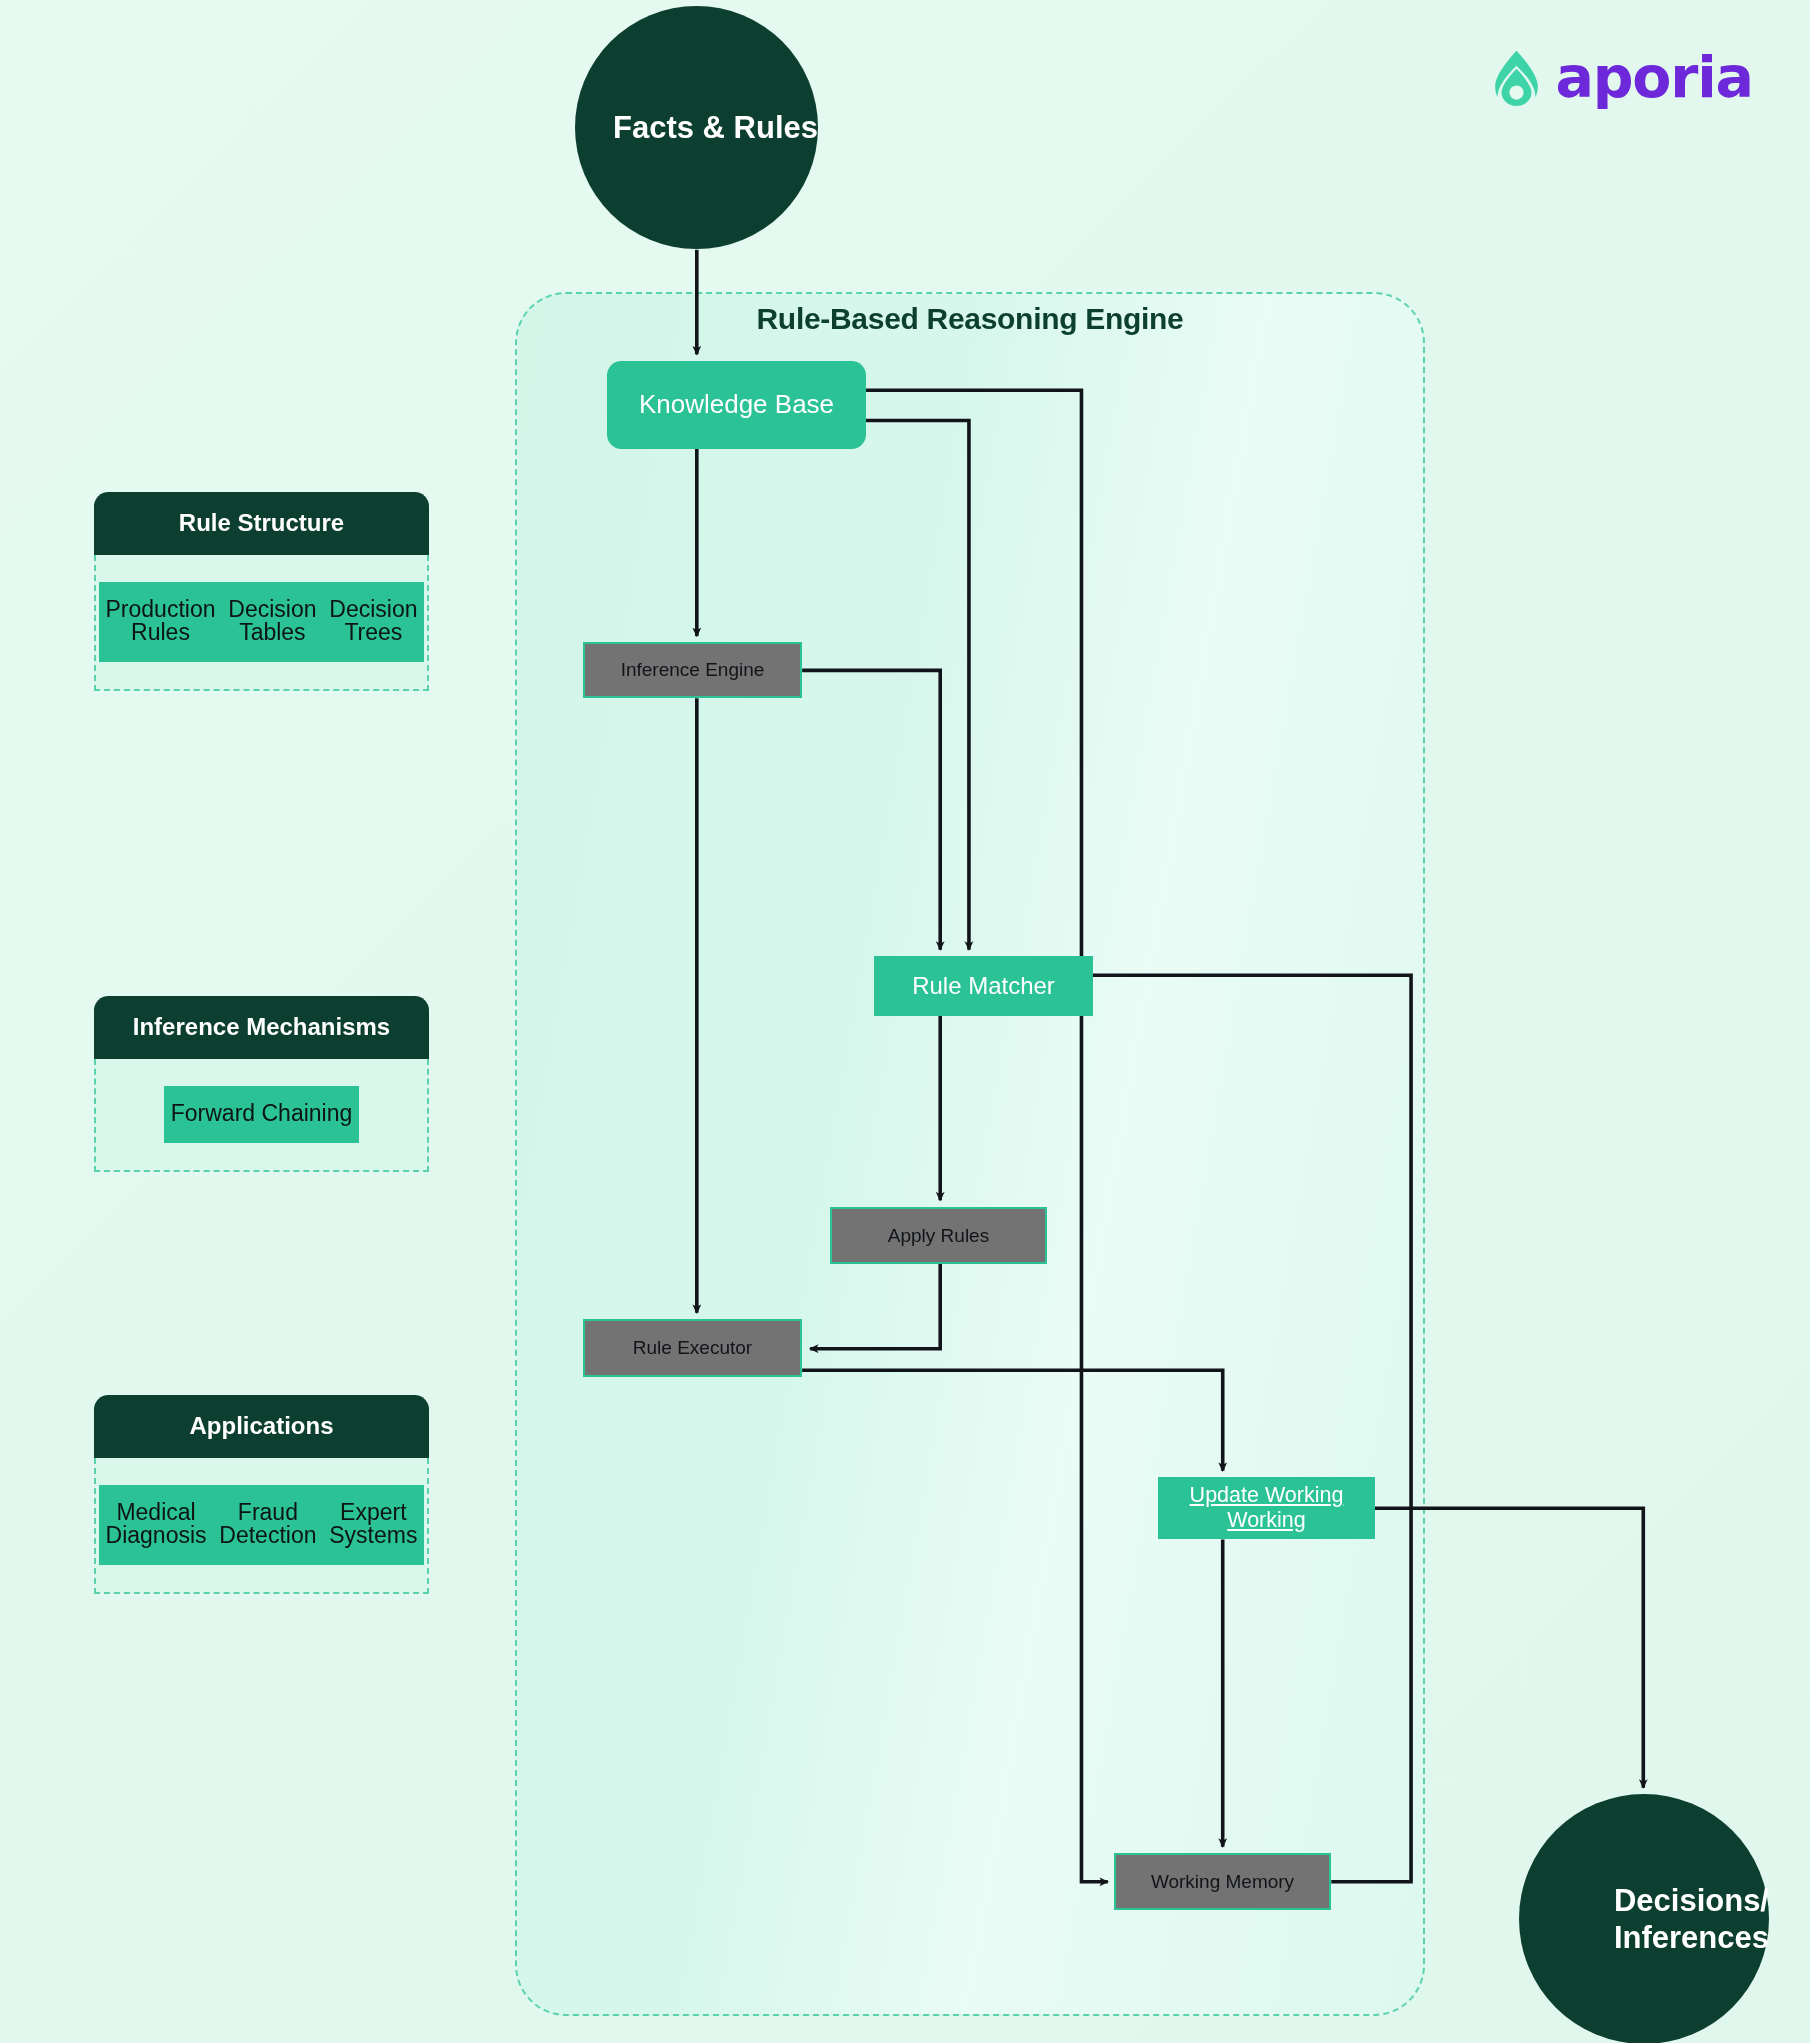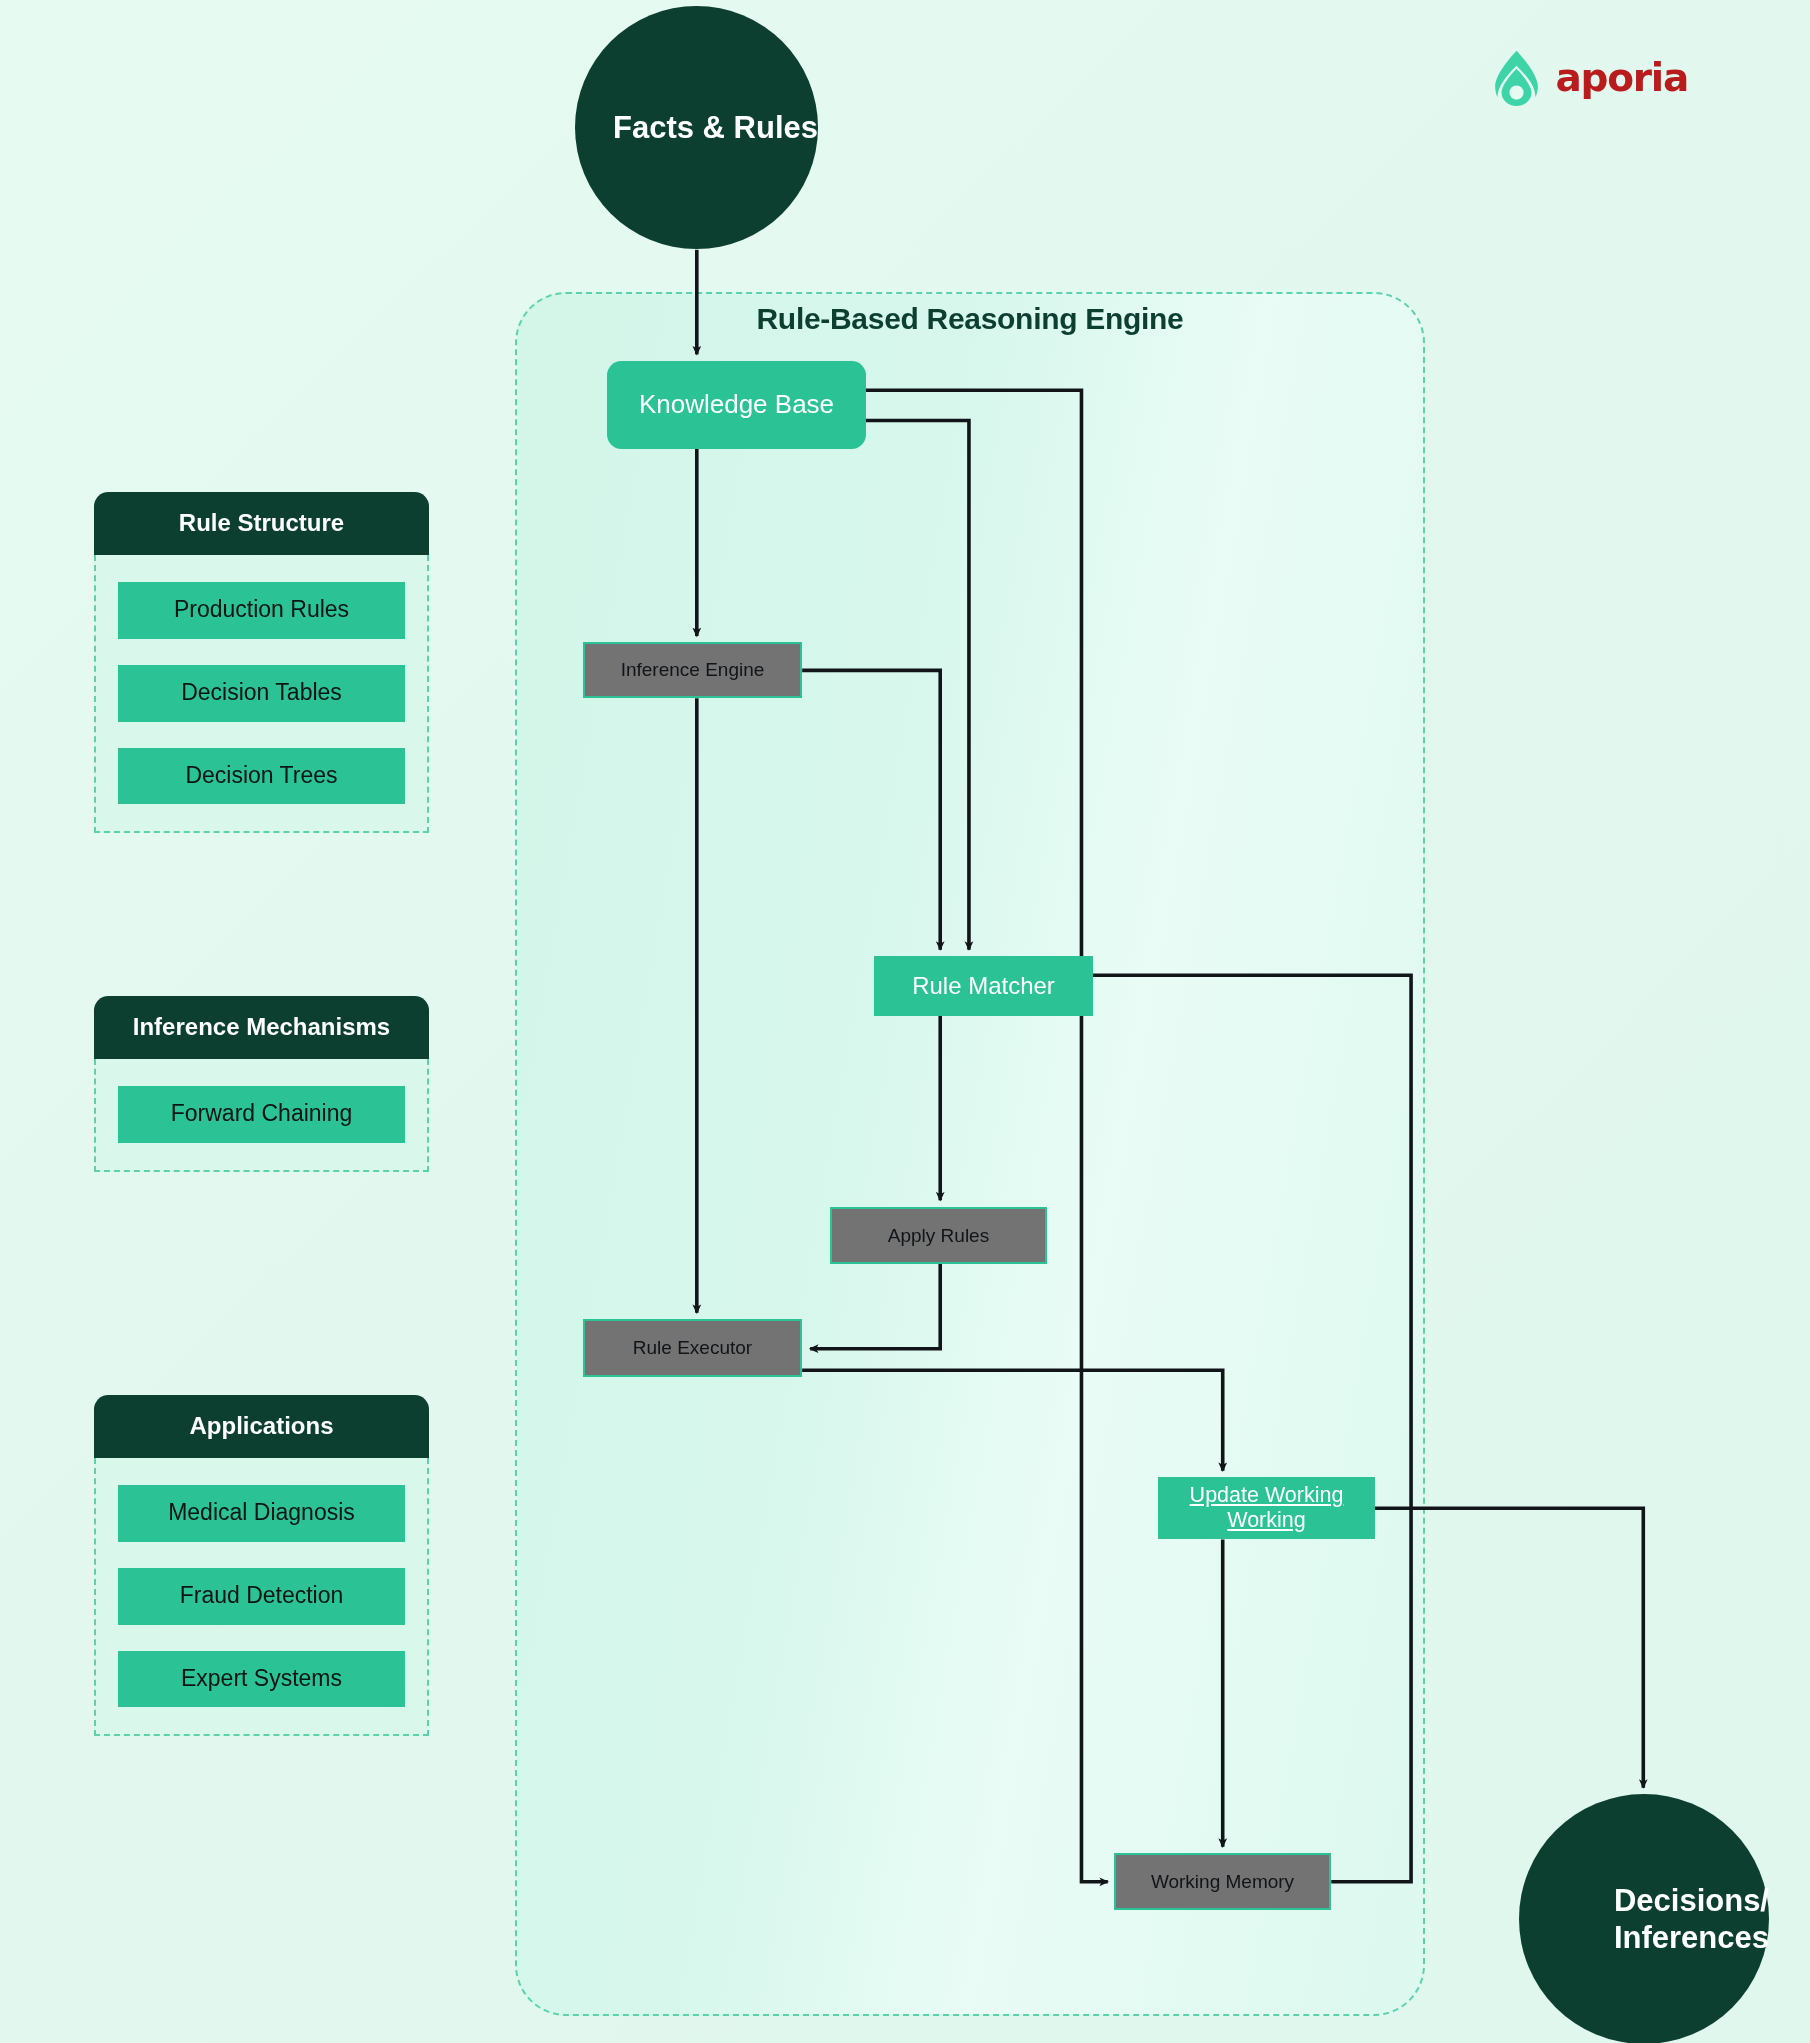--- a/index.html
+++ b/index.html
@@ -19,24 +19,24 @@
   #stage { position: absolute; inset: 0; }
 
   
   #logo {
     position: absolute;
     left: 1492px; top: 49px;
     display: flex; align-items: center; gap: 14.4px;
   }
   #logo .mark { width: 49px; height: 57px; display: block; }
   #logo .word {
-    font-size: 39px;
+    font-size: 57px;
     font-weight: 700;
     letter-spacing: -1.2px;
-    color: #b91c1c;
+    color: #6d28d9;
     line-height: 1;
     font-family: "DejaVu Sans", sans-serif;
   }
 
   
   .terminal {
     position: absolute;
     border-radius: 50%;
     background: #0d3f31;
     color: #ffffff;
@@ -134,22 +134,22 @@
     border-radius: 14.4px 14.4px 0 0;
     position: relative;
     z-index: 3;
   }
   .info-card .card-body {
     border: 2.4px dashed #5ad3ac;
     border-top: none;
     background: rgba(209, 246, 232, 0.55);
     padding: 27px 22.3px 27px;
     display: flex;
-    flex-direction: column;
-    gap: 26px;
+    flex-direction: row;
+    justify-content: center;
   }
   .info-card .card-item {
     background: #2bc295;
     color: #0d1513;
     font-size: 23px;
     text-align: center;
     padding: 16px 6.4px 17.6px;
     line-height: 1;
   }
 

